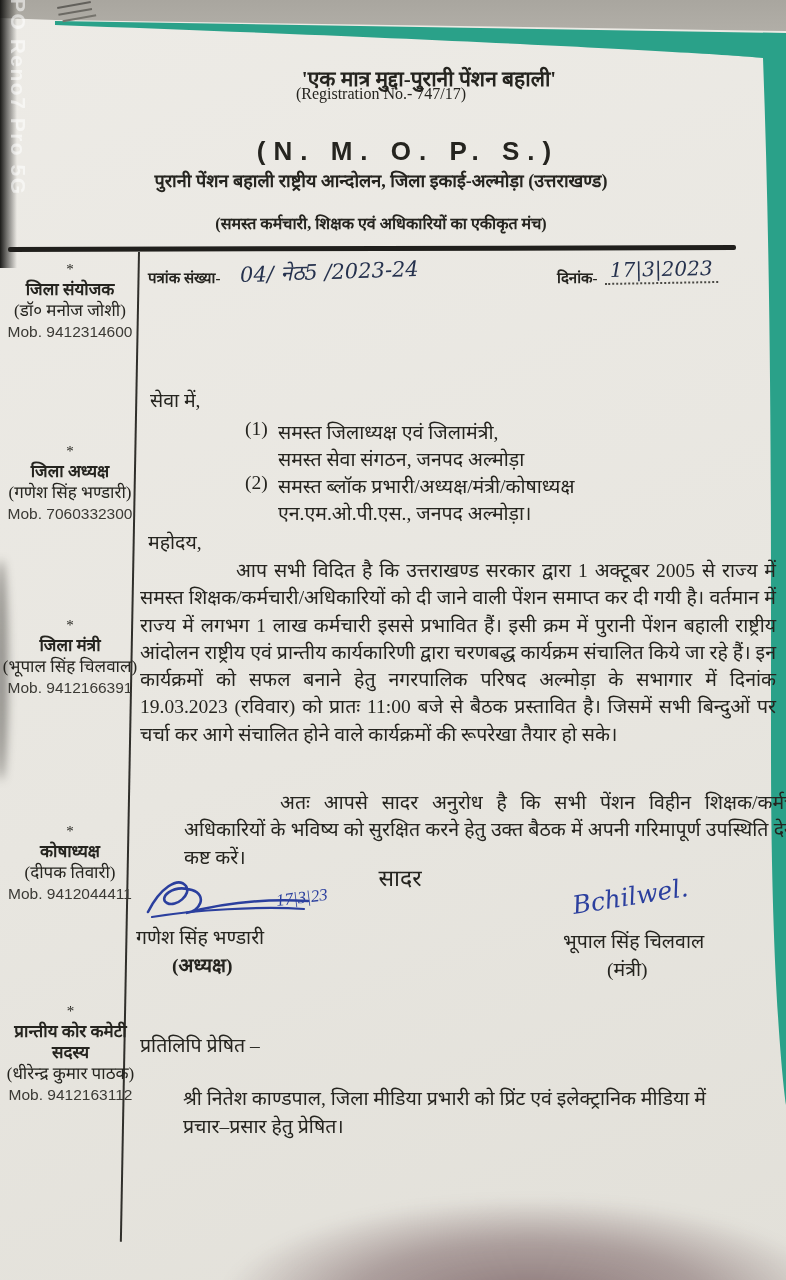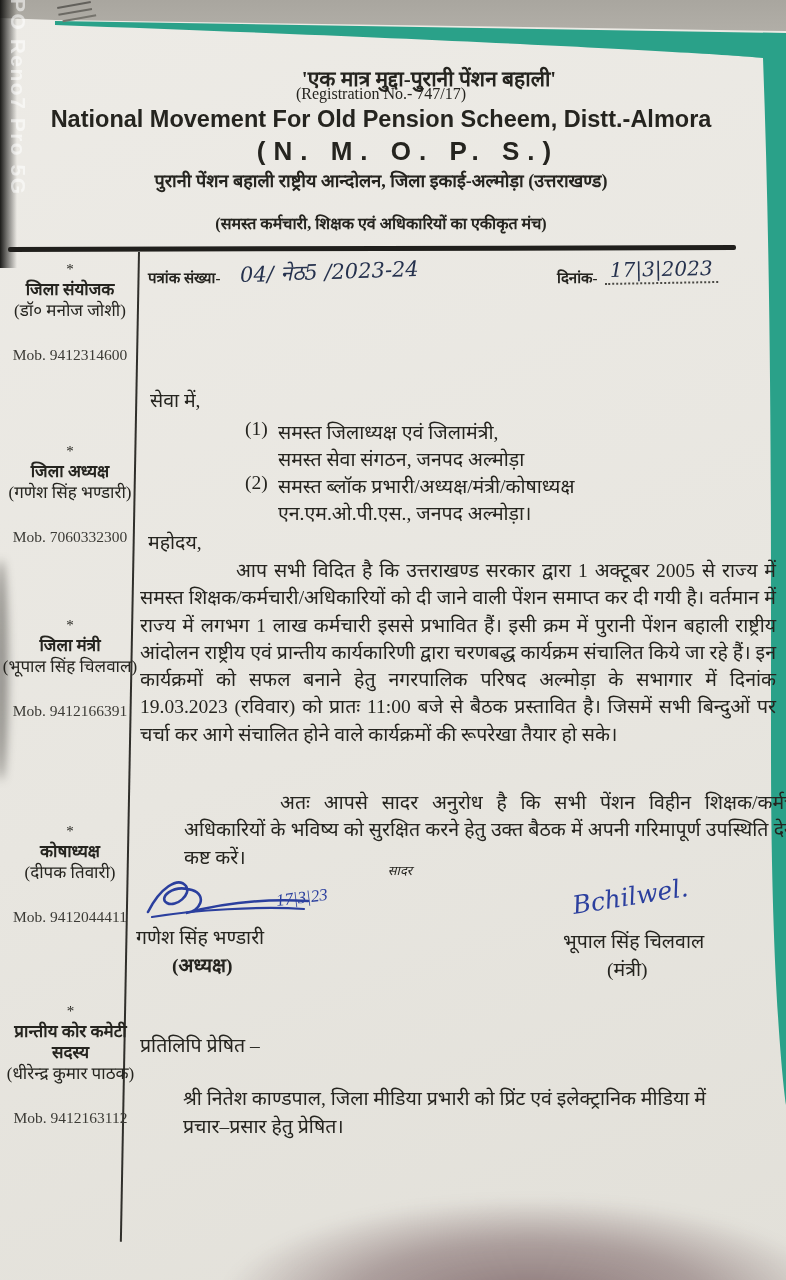--- a/index.html
+++ b/index.html
@@ -34,42 +34,42 @@
   .lh-org-hi{top:168px;font-size:18px;font-weight:bold;}
   .lh-tagline{top:212px;font-size:16px;font-weight:bold;}
   .rule{position:absolute;left:8px;top:246px;width:728px;height:5px;background:#201f1c;border-radius:2px;transform:rotate(-.15deg);}
   .divider{position:absolute;left:138px;top:252px;width:2.4px;height:990px;background:#302f2b;
     transform:rotate(1.05deg);transform-origin:top center;}
   
   .side{position:absolute;left:0;width:140px;text-align:center;line-height:21px;}
   .side .star{font-size:15px;line-height:15px;margin-bottom:2px;}
   .side .t{font-size:17px;font-weight:bold;}
   .side .n{font-size:17px;font-weight:normal;}
-  .side .m{font-size:15.5px;font-family:Liberation Serif, serif;color:#3b3a35;margin-top:23px;}
+  .side .m{font-size:15.5px;font-family:Liberation Sans, sans-serif;color:#3b3a35;}
   .side1{top:262px}.side2{top:444px}.side3{top:618px}.side4{top:824px}
   .side5{top:1004px;left:-3px;width:147px;}
   
   .ref-label{left:148px;top:267px;font-size:15px;font-weight:bold;}
   .hand{color:#26324e;font-style:italic;font-family:"DejaVu Serif",serif;}
   .ref-hand{left:240px;top:257px;font-size:21px;transform:rotate(-2deg);}
   .date-label{left:557px;top:267px;font-size:15px;font-weight:bold;}
   .date-hand{left:605px;top:257px;font-size:20px;border-bottom:2px dotted #4a4944;padding:0 5px 1px;transform:rotate(-1deg);}
   
   .txt{font-size:19.5px;}
   .seva{left:150px;top:386px;}
   .r-no1{left:245px;top:418px;}  .r-l1{left:278px;top:418px;}
   .r-l2{left:278px;top:445px;}
   .r-no2{left:245px;top:472px;}  .r-l3{left:278px;top:472px;}
   .r-l4{left:278px;top:499px;}
   .mahoday{left:148px;top:528px;}
   
   .para{position:absolute;left:140px;width:636px;font-size:19.5px;line-height:27.3px;text-align:justify;text-indent:96px;}
   .para1{top:557px;}
   .para2{top:789px;margin-left:44px;}
-  .saadar{left:150px;top:861px;width:500px;text-align:center;font-size:13px;font-style:italic;}
+  .saadar{left:150px;top:861px;width:500px;text-align:center;font-size:23px;}
   
   .sig-svg{position:absolute;left:140px;top:870px;z-index:6;}
   .sig-date{left:276px;top:888px;font-size:17px;color:#2b3f9e;transform:rotate(-7deg);font-style:italic;}
   .sigl-name{left:136px;top:923px;}
   .sigl-role{left:172px;top:951px;font-weight:bold;}
   .sigr-script{left:572px;top:882px;font-size:25px;color:#2b3f9e;font-style:italic;transform:rotate(-9deg);font-family:"DejaVu Serif",serif;}
   .sigr-name{left:563px;top:927px;}
   .sigr-role{left:607px;top:955px;}
   
   .cc-label{left:140px;top:1031px;}
@@ -86,21 +86,20 @@
   <div class="top-strip"></div>
   <div class="corner-mark"></div>
   <div class="left-edge"></div>
   <div class="left-smudge"></div>
   <div class="watermark">PO Reno7 Pro 5G</div>
 
   <div class="letter">
 
     <div class="abs ctr lh-slogan">'एक मात्र मुद्दा-पुरानी पेंशन बहाली'</div>
     <div class="abs ctr lh-reg">(Registration No.- 747/17)</div>
-    <div class="abs ctr lh-org-en">National Movement For Old Pension Scheem, Distt.-Almora</div>
     <div class="abs ctr lh-abbr">(N. M. O. P. S.)</div>
     <div class="abs ctr lh-org-hi">पुरानी पेंशन बहाली राष्ट्रीय आन्दोलन, जिला इकाई-अल्मोड़ा (उत्तराखण्ड)</div>
     <div class="abs ctr lh-tagline">(समस्त कर्मचारी, शिक्षक एवं अधिकारियों का एकीकृत मंच)</div>
     <div class="rule"></div>
     <div class="divider"></div>
 
     <div class="side side1">
       <div class="star">*</div>
       <div class="t">जिला संयोजक</div>
       <div class="n">(डॉ० मनोज जोशी)</div>

